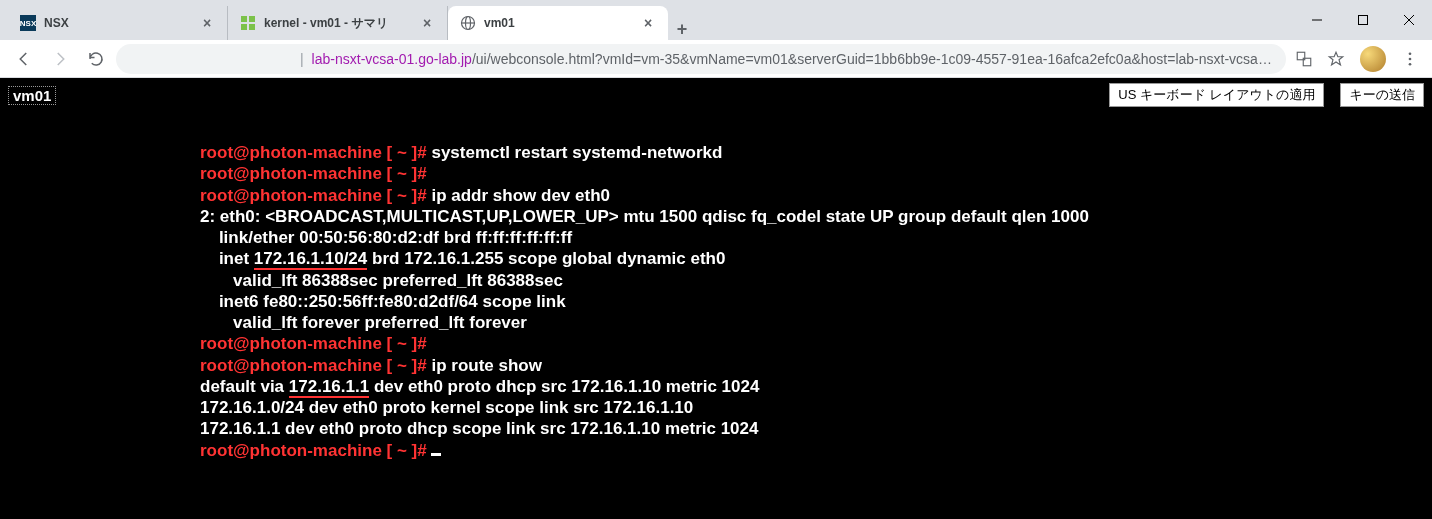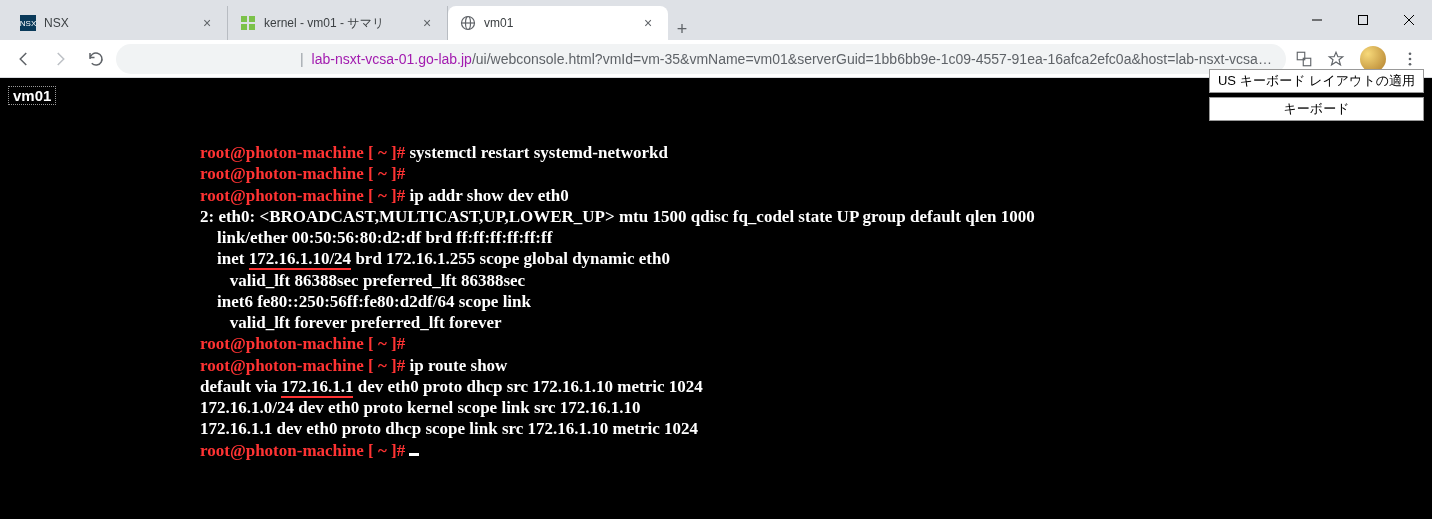--- a/index.html
+++ b/index.html
@@ -1,21 +1,21 @@
 <!DOCTYPE html>
 <html><head>
 <meta charset="utf-8">
 <style>
   * { box-sizing: border-box; margin: 0; padding: 0; }
   body { font-family: "Segoe UI", Arial, sans-serif; background: #fff; width: 1432px; height: 519px; overflow: hidden; }
 
   
   .browser { width: 100%; height: 100%; display: flex; flex-direction: column; }
   .titlebar { height: 40px; background: #dee1e6; display: flex; align-items: stretch; }
-  .tabs { display: flex; align-items: flex-end; height: 40px; padding-left: 8px; flex: 1; }
+  .tabs { display: flex; align-items: flex-end; height: 40px; padding-left: 8px; flex: 1; font-weight: bold; }
   .tab { display: flex; align-items: center; height: 34px; padding: 0 12px; font-size: 12px; color: #3c4043; border-right: 1px solid #b8bcc2; min-width: 220px; gap: 8px; position: relative; background: #dee1e6; }
   .tab.active { background: #fff; border-top-left-radius: 8px; border-top-right-radius: 8px; border-right: none; }
   .tab .favicon { width: 16px; height: 16px; flex-shrink: 0; }
   .tab .title { flex: 1; white-space: nowrap; overflow: hidden; text-overflow: ellipsis; }
   .tab .close { width: 16px; height: 16px; display: flex; align-items: center; justify-content: center; font-size: 14px; color: #5f6368; }
   .new-tab { width: 28px; display: flex; align-items: center; justify-content: center; font-size: 18px; color: #5f6368; }
   .win-controls { display: flex; align-items: center; margin-left: auto; }
   .win-btn { width: 46px; height: 40px; display: flex; align-items: center; justify-content: center; }
   .win-btn svg { width: 12px; height: 12px; }
 
@@ -27,24 +27,24 @@
   .warn svg { width: 16px; height: 16px; }
   .url { white-space: nowrap; overflow: hidden; text-overflow: ellipsis; color: #5f6368; }
   .url .host { color: #a21caf; }
   .ext-icon { width: 28px; height: 28px; display: flex; align-items: center; justify-content: center; color: #5f6368; }
   .avatar { width: 26px; height: 26px; border-radius: 50%; background: radial-gradient(circle at 30% 30%, #f7d97a, #b07d2b); margin: 0 6px; }
 
   
   .console { flex: 1; background: #000; display: flex; flex-direction: column; }
   .console-head { height: 34px; display: flex; align-items: center; padding: 0 8px; }
   .vm-name { color: #fff; font-weight: bold; font-size: 15px; border: 1px dotted #999; padding: 0 4px; }
-  .head-buttons { margin-left: auto; display: flex; gap: 4px; flex-direction: column; }
+  .head-buttons { margin-left: auto; display: flex; gap: 16px; }
   .head-btn { background: #fff; border: 1px solid #999; font-size: 13px; padding: 2px 8px; font-family: inherit; }
 
-  .terminal { padding: 30px 16px 0 200px; font-family: Liberation Serif, serif; font-size: 17px; line-height: 1.25; color: #fff; font-weight: bold; white-space: pre; }
+  .terminal { padding: 30px 16px 0 200px; font-family: Liberation Sans, sans-serif; font-size: 17px; line-height: 1.25; color: #fff; font-weight: bold; white-space: pre; }
   .terminal .prompt { color: #ff3333; }
   .terminal .white { color: #ffffff; }
   .underline { border-bottom: 2px solid #ff3333; margin-top: 9px; }
   .cursor { display:inline-block; width: 10px; height: 3px; background: #fff; vertical-align: baseline; }
 
   
   .fav-nsx { background:#0a3a5a; color:#fff; font-size:8px; display:flex; align-items:center; justify-content:center; }
   .fav-globe svg { width:16px; height:16px; }
 </style>
 </head>
@@ -146,18 +146,18 @@
           <circle cx="12" cy="19" r="1.8" fill="#5f6368"></circle>
         </svg>
       </div>
   </div>
 
   <div class="console">
     <div class="console-head">
       <span class="vm-name">vm01</span>
       <div class="head-buttons">
         <button class="head-btn">US キーボード レイアウトの適用</button>
-        <button class="head-btn">キーボード</button>
+        <button class="head-btn">キーの送信</button>
       </div>
     </div>
     <div class="terminal" id="terminal"><div><span class="prompt">root@photon-machine [ ~ ]# </span><span class="white">systemctl restart systemd-networkd</span></div><div><span class="prompt">root@photon-machine [ ~ ]# </span><span class="white"></span></div><div><span class="prompt">root@photon-machine [ ~ ]# </span><span class="white">ip addr show dev eth0</span></div><div class="white">2: eth0: &lt;BROADCAST,MULTICAST,UP,LOWER_UP&gt; mtu 1500 qdisc fq_codel state UP group default qlen 1000</div><div class="white">    link/ether 00:50:56:80:d2:df brd ff:ff:ff:ff:ff:ff</div><div><span class="white">    inet </span><span class="white underline">172.16.1.10/24</span><span class="white"> brd 172.16.1.255 scope global dynamic eth0</span></div><div class="white">       valid_lft 86388sec preferred_lft 86388sec</div><div class="white">    inet6 fe80::250:56ff:fe80:d2df/64 scope link</div><div class="white">       valid_lft forever preferred_lft forever</div><div><span class="prompt">root@photon-machine [ ~ ]# </span><span class="white"></span></div><div><span class="prompt">root@photon-machine [ ~ ]# </span><span class="white">ip route show</span></div><div><span class="white">default via </span><span class="white underline">172.16.1.1</span><span class="white"> dev eth0 proto dhcp src 172.16.1.10 metric 1024</span></div><div class="white">172.16.1.0/24 dev eth0 proto kernel scope link src 172.16.1.10</div><div class="white">172.16.1.1 dev eth0 proto dhcp scope link src 172.16.1.10 metric 1024</div><div><span class="prompt">root@photon-machine [ ~ ]# </span><span class="cursor"></span></div></div>
   </div>
 </div>
 
 </body></html>

